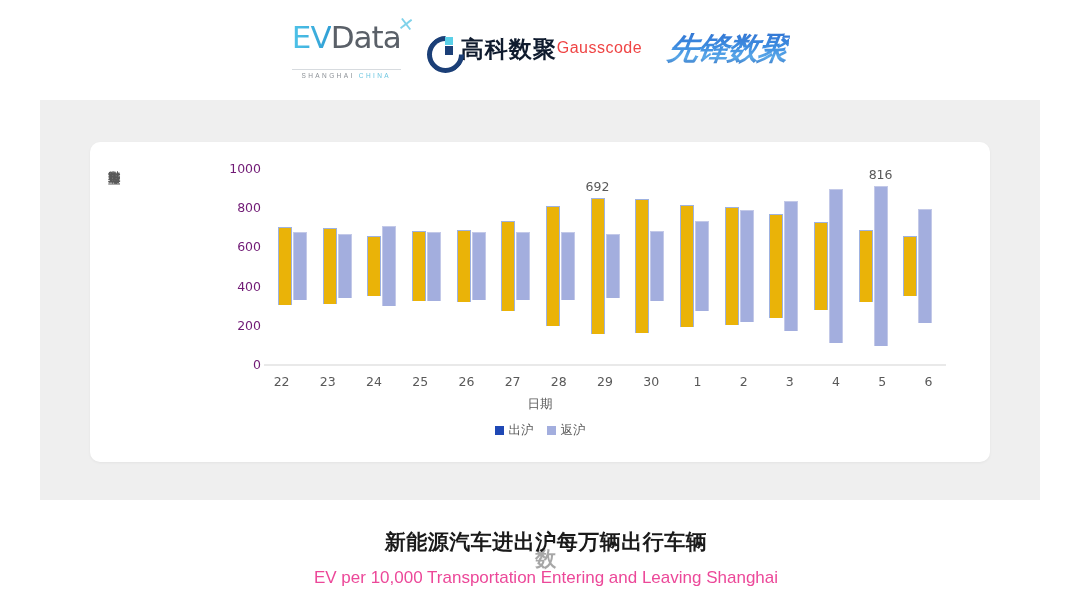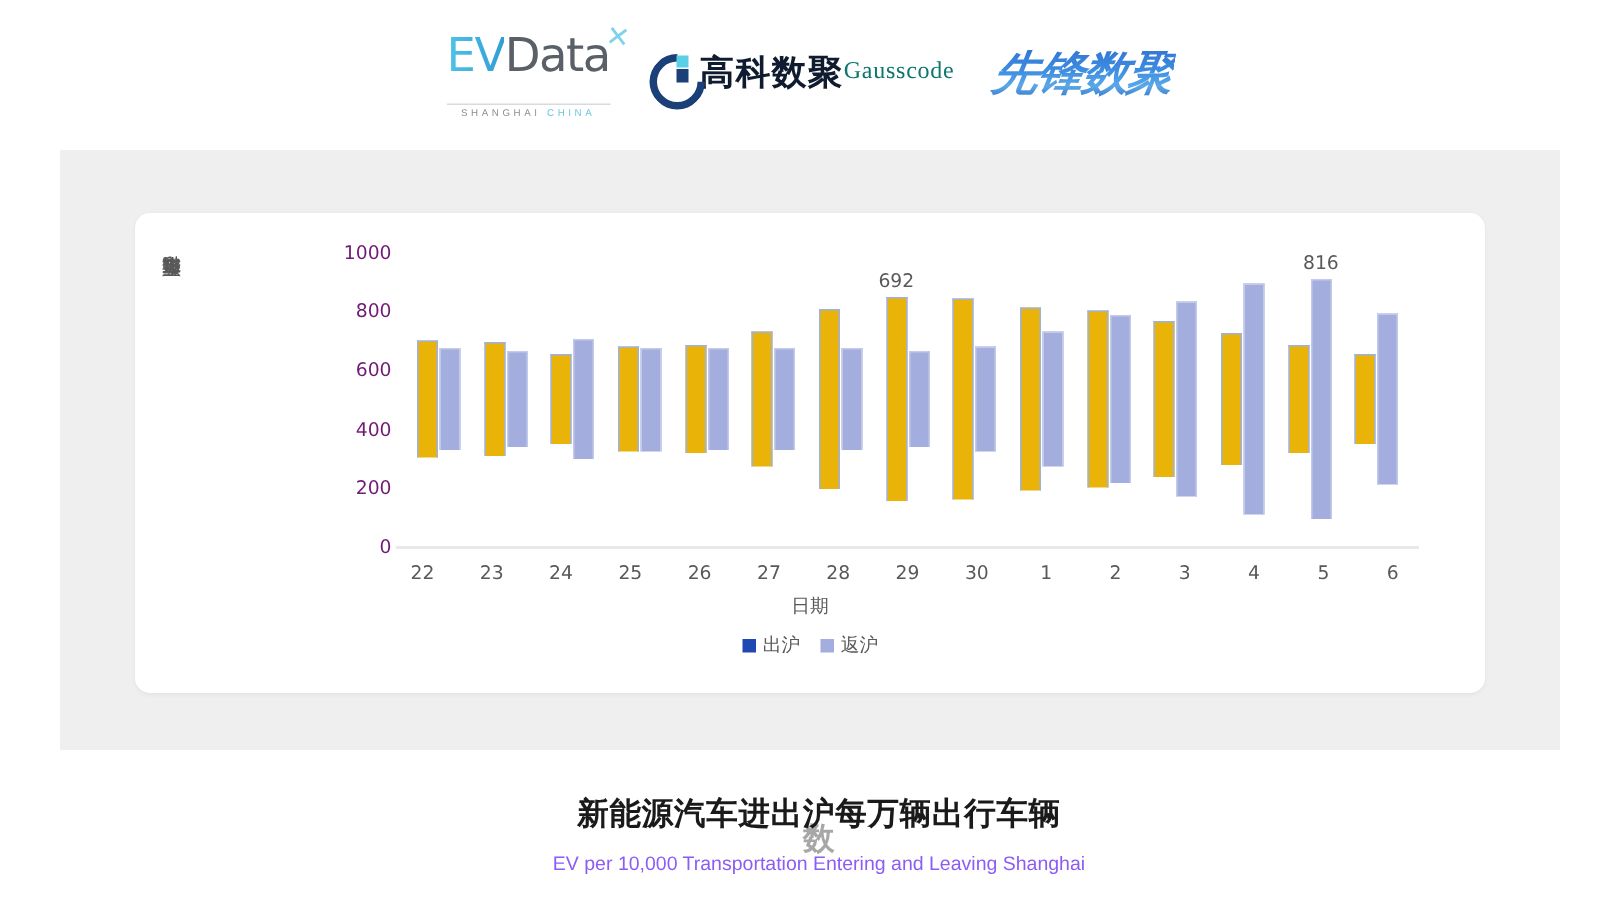--- a/index.html
+++ b/index.html
@@ -46,22 +46,22 @@
   .gauss-mark{position:relative;width:27px;height:27px;}
   .gauss-c{
     position:absolute;left:0;top:0;width:27px;height:27px;border-radius:50%;
     border:5px solid #1b3f77;border-right-color:transparent;transform:rotate(-45deg);
   }
   .gauss-sq{position:absolute;right:1px;top:1px;width:8px;height:8px;background:#5ad0e8;}
   .gauss-sq2{position:absolute;right:1px;top:10px;width:8px;height:9px;background:#1b3f77;}
   .gauss-txt{display:flex;flex-direction:row;line-height:1;}
   .gauss-cn{font-size:23px;font-weight:700;color:#0f1b2e;letter-spacing:1px;
             font-family:"DejaVu Sans",sans-serif;}
-  .gauss-en{font-size:16px;color:#0f766e;letter-spacing:.5px;margin-top:2px;
-            font-family:Liberation Serif, serif;}
+  .gauss-en{font-size:16px;color:#ef4444;letter-spacing:.5px;margin-top:2px;
+            font-family:Liberation Sans, sans-serif;}
 
   
   .xianfeng{
     font-size:31px;font-weight:700;font-style:italic;letter-spacing:-1px;
     background:linear-gradient(180deg,#2f6fd0 0%,#3e8de0 45%,#5aa8e8 70%,#2a5fb5 100%);
     -webkit-background-clip:text;background-clip:text;color:transparent;
     font-family:"DejaVu Sans",sans-serif;
     transform:skewX(-9deg);
   }
 
@@ -144,21 +144,21 @@
     font-size:21px;font-weight:700;color:#1a1a1a;letter-spacing:.5px;
     font-family:"DejaVu Sans",sans-serif;
     position:relative;
   }
   .caption-ghost{
     position:absolute;left:50%;transform:translateX(-50%);
     top:17px;font-size:21px;font-weight:700;color:#1a1a1a;opacity:.38;
     font-family:"DejaVu Sans",sans-serif;pointer-events:none;
   }
   .caption-en{
-    margin-top:12px;font-size:13px;color:#8b5cf6;letter-spacing:0;
+    margin-top:12px;font-size:17px;color:#ec4899;letter-spacing:0;
     font-family:"Liberation Sans",sans-serif;
   }
 </style>
 </head>
 <body>
 
 <div class="logo-bar">
 
   <div class="evdata">
     <div class="evdata-row">

